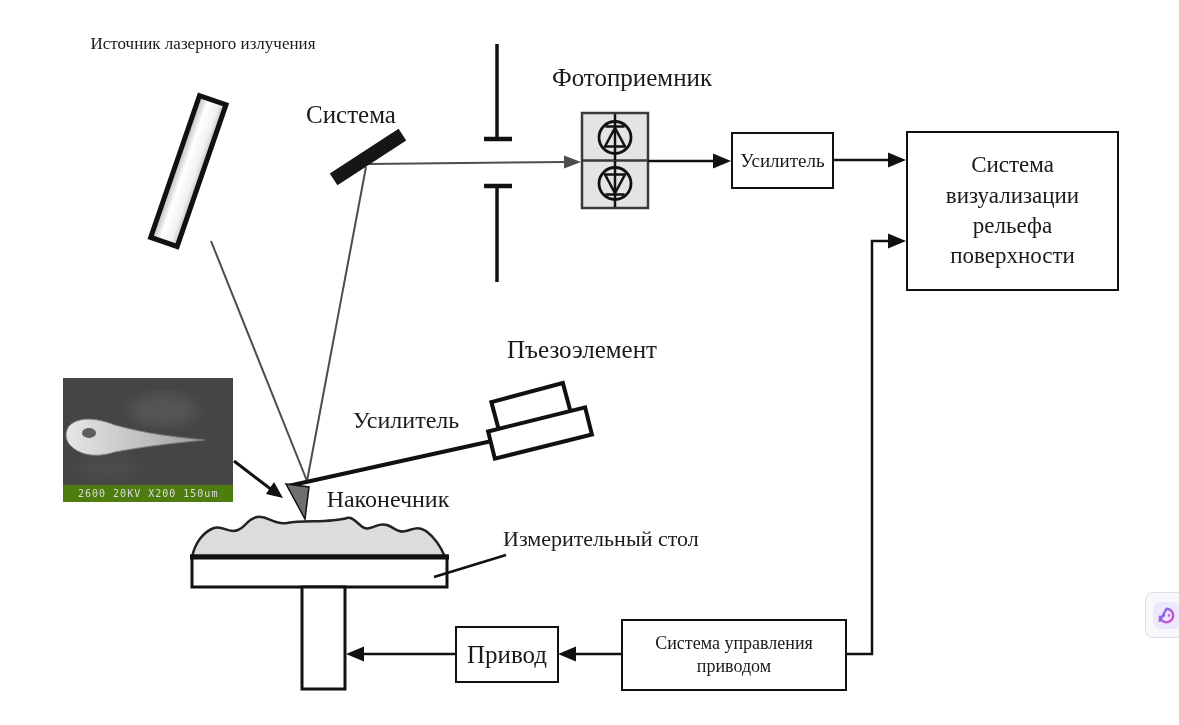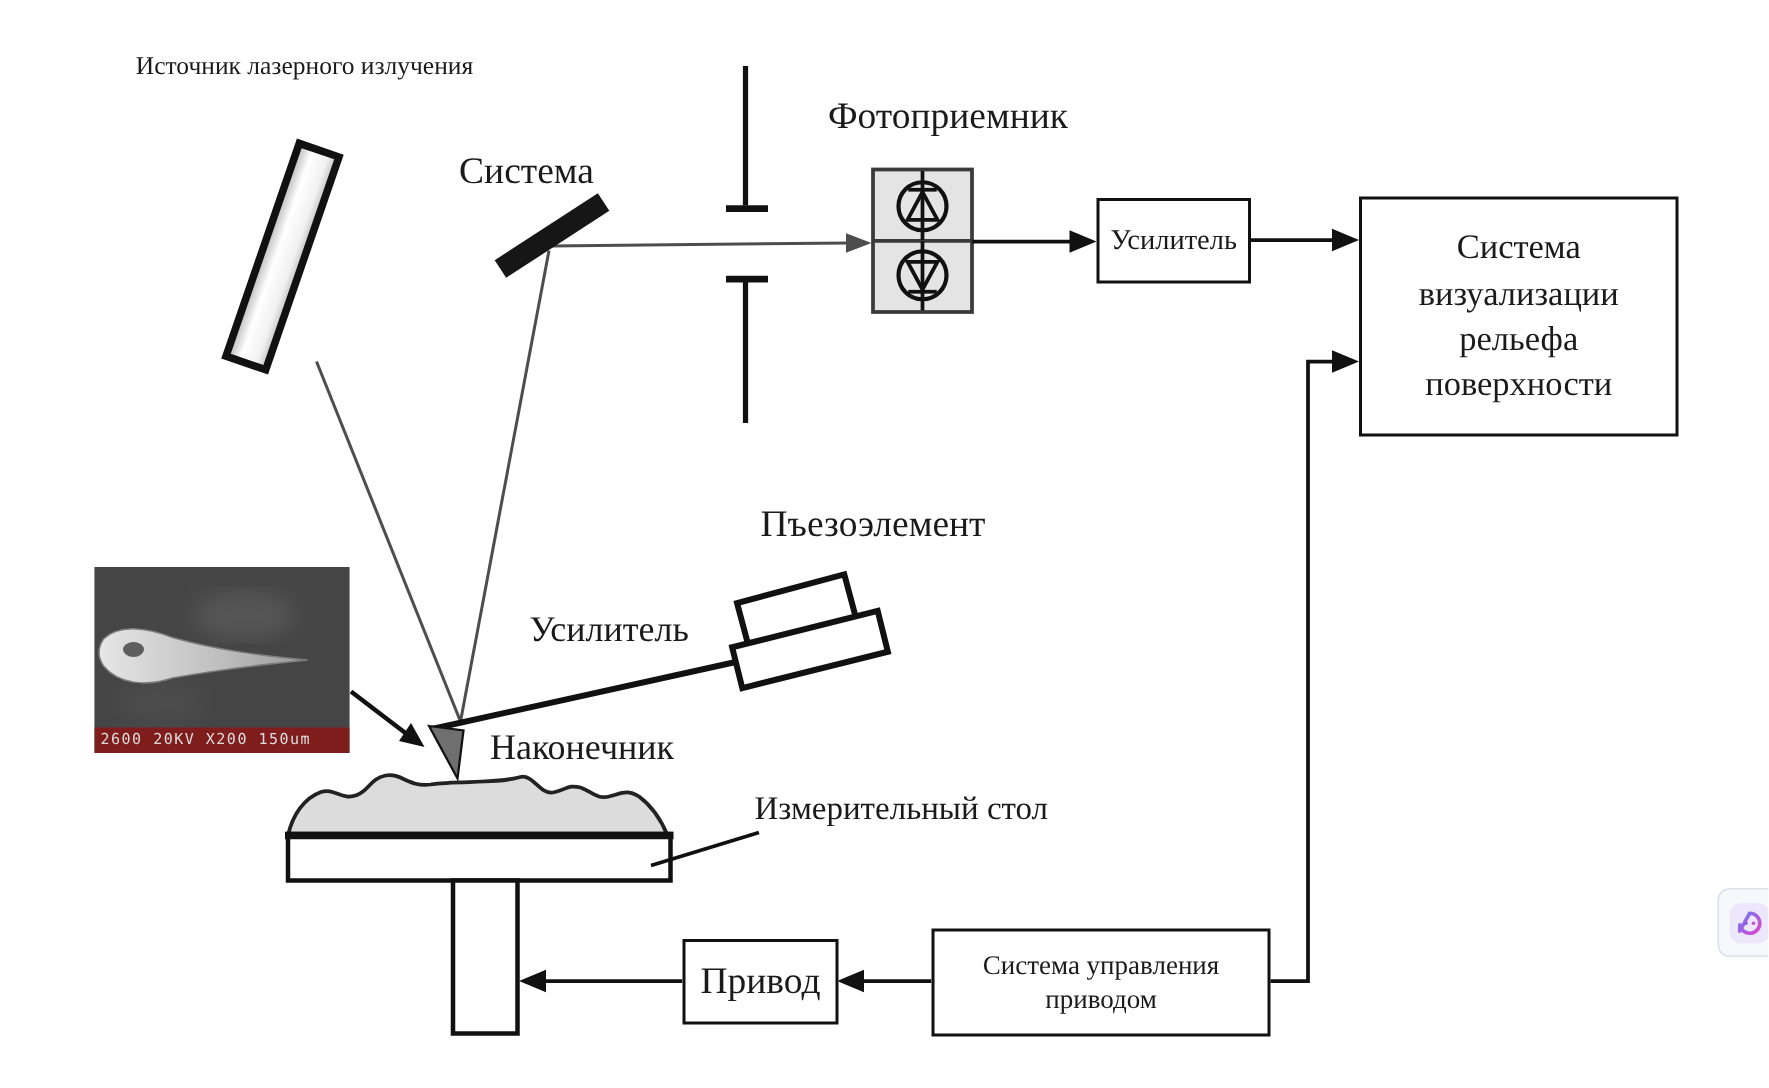--- a/index.html
+++ b/index.html
@@ -22,23 +22,23 @@
   #cant-label{left:333px;top:405px;width:146px;font-size:24px;}
   #tip-label{left:312px;top:484px;width:152px;font-size:24px;}
   #table-label{left:503px;top:525px;width:215px;font-size:22px;text-align:left;}
   #drive-box{left:455px;top:626px;width:104px;height:57px;font-size:25px;}
   #ctrl-box{left:621px;top:619px;width:226px;height:72px;font-size:18px;line-height:1.3;padding:0 6px;}
   #sem{
     position:absolute;left:63px;top:378px;width:170px;height:124px;background:#454545;
     overflow:hidden;
   }
   #sem-caption{
-    position:absolute;left:0;right:0;bottom:0;height:17px;background:#7f1d1d;
+    position:absolute;left:0;right:0;bottom:0;height:17px;background:#4d7c0f;
     font-family:"DejaVu Sans Mono", monospace;font-size:10px;color:#dcdcdc;
-    letter-spacing:1px;line-height:17px;padding-left:4px;white-space:nowrap;
+    letter-spacing:1px;line-height:17px;padding-left:15px;white-space:nowrap;
   }
   #assistant{
     position:absolute;left:1145px;top:592px;width:40px;height:46px;
     background:#f7f8fb;border:1px solid #dbdfe9;border-radius:8px 0 0 8px;box-sizing:border-box;
   }
   #assistant-btn{
     position:absolute;left:7px;top:9px;width:27px;height:27px;border-radius:8px;
     background:#ece7fa;display:flex;align-items:center;justify-content:center;cursor:pointer;
   }
 </style>

